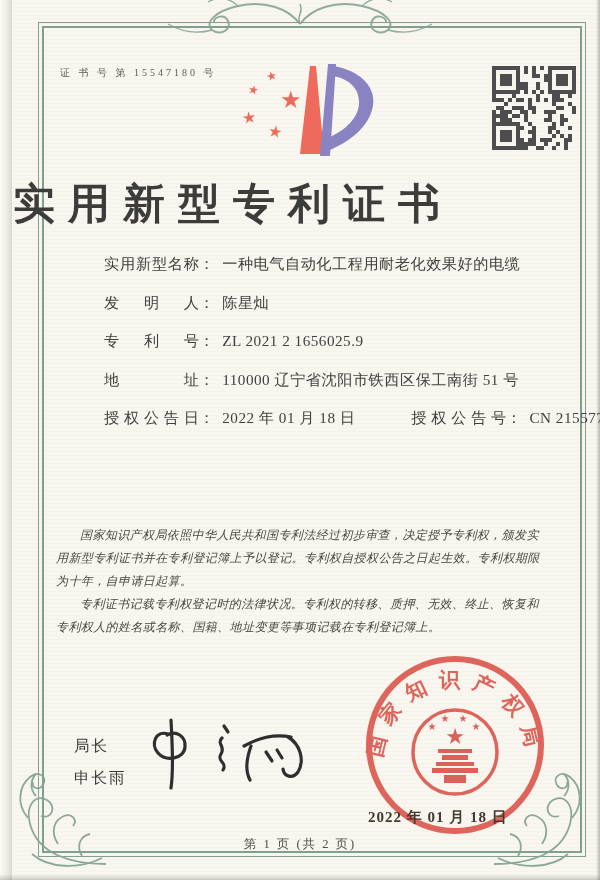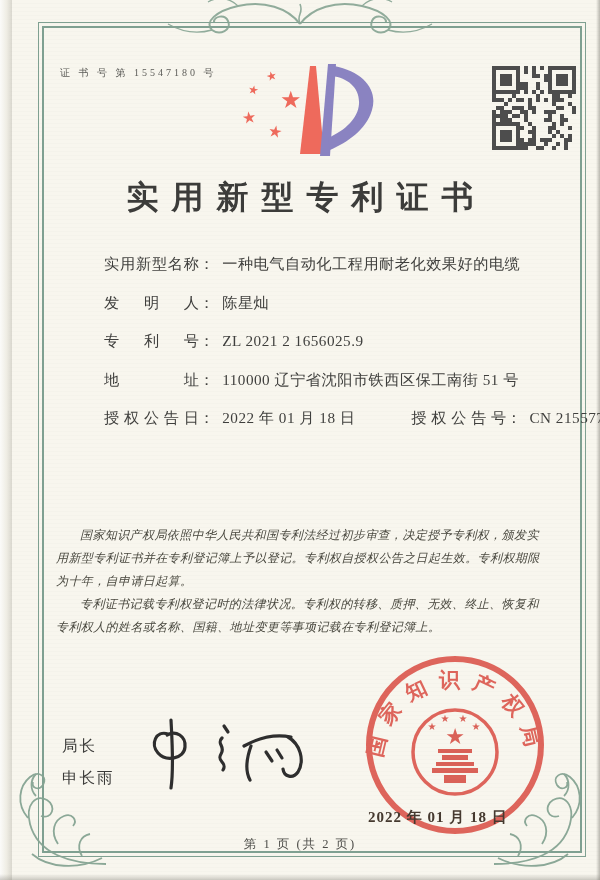--- a/index.html
+++ b/index.html
@@ -28,37 +28,37 @@
   .corner.br { left:490px; top:752px; transform:scaleX(-1); }
 
   .cert-no { position:absolute; left:60px; top:66px; font-size:10px; color:#5c5c58;
     letter-spacing:3px; }
 
   .logo { position:absolute; left:236px; top:56px; width:138px; height:108px; }
   .logo .star { position:absolute; color:#ee6a5c; line-height:1; }
 
   .qr { position:absolute; left:492px; top:66px; width:84px; height:84px; }
 
-  .title { position:absolute; left:0; top:176px; width:100%; text-align:center;
-    font-size:32px; font-weight:600; color:#3c3c3a; letter-spacing:13px; text-indent:13px; }
+  .title { position:absolute; left:0; top:176px; width:100%; 
+    font-size:42px; font-weight:600; color:#3c3c3a; letter-spacing:13px; text-indent:13px; }
 
   .fields { position:absolute; left:56px; top:254px; width:500px;margin-left:48px; }
   .frow { height:38.5px; font-size:15.2px; color:#3f3f3d; white-space:nowrap; }
   .flabel { display:inline-block; width:95px; text-align:justify; text-align-last:justify;
     vertical-align:top; }
   .fcolon { display:inline-block; margin-right:8px; }
   .fvalue { letter-spacing:.5px; }
   .grant-no-pair { display:inline-block; margin-left:52px; }
   .grant-no-pair .flabel { width:95px; }
 
   .body-text { position:absolute; left:56px; top:524px; width:492px; font-size:12px;
     color:#49483f; line-height:1.92; font-style:italic; letter-spacing:.4px; }
   .body-text p { text-indent:2em; }
 
-  .signoff { position:absolute; left:62px; top:736px; font-size:15.5px; color:#3a3a38; }
+  .signoff { position:absolute; left:74px; top:736px; font-size:15.5px; color:#3a3a38; }
   .signoff div { margin-bottom:11px; letter-spacing:2px; }
 
   .signature { position:absolute; left:138px; top:708px; width:206px; height:92px; }
 
   .seal { position:absolute; left:362px; top:652px; width:186px; height:186px;
     opacity:.88; mix-blend-mode:multiply; }
   .seal-date { position:absolute; left:368px; top:808px; font-size:15px; color:#45392f;
     letter-spacing:1px; font-weight:600; }
 
   .footer { position:absolute; left:0; top:836px; width:100%; text-align:center;

